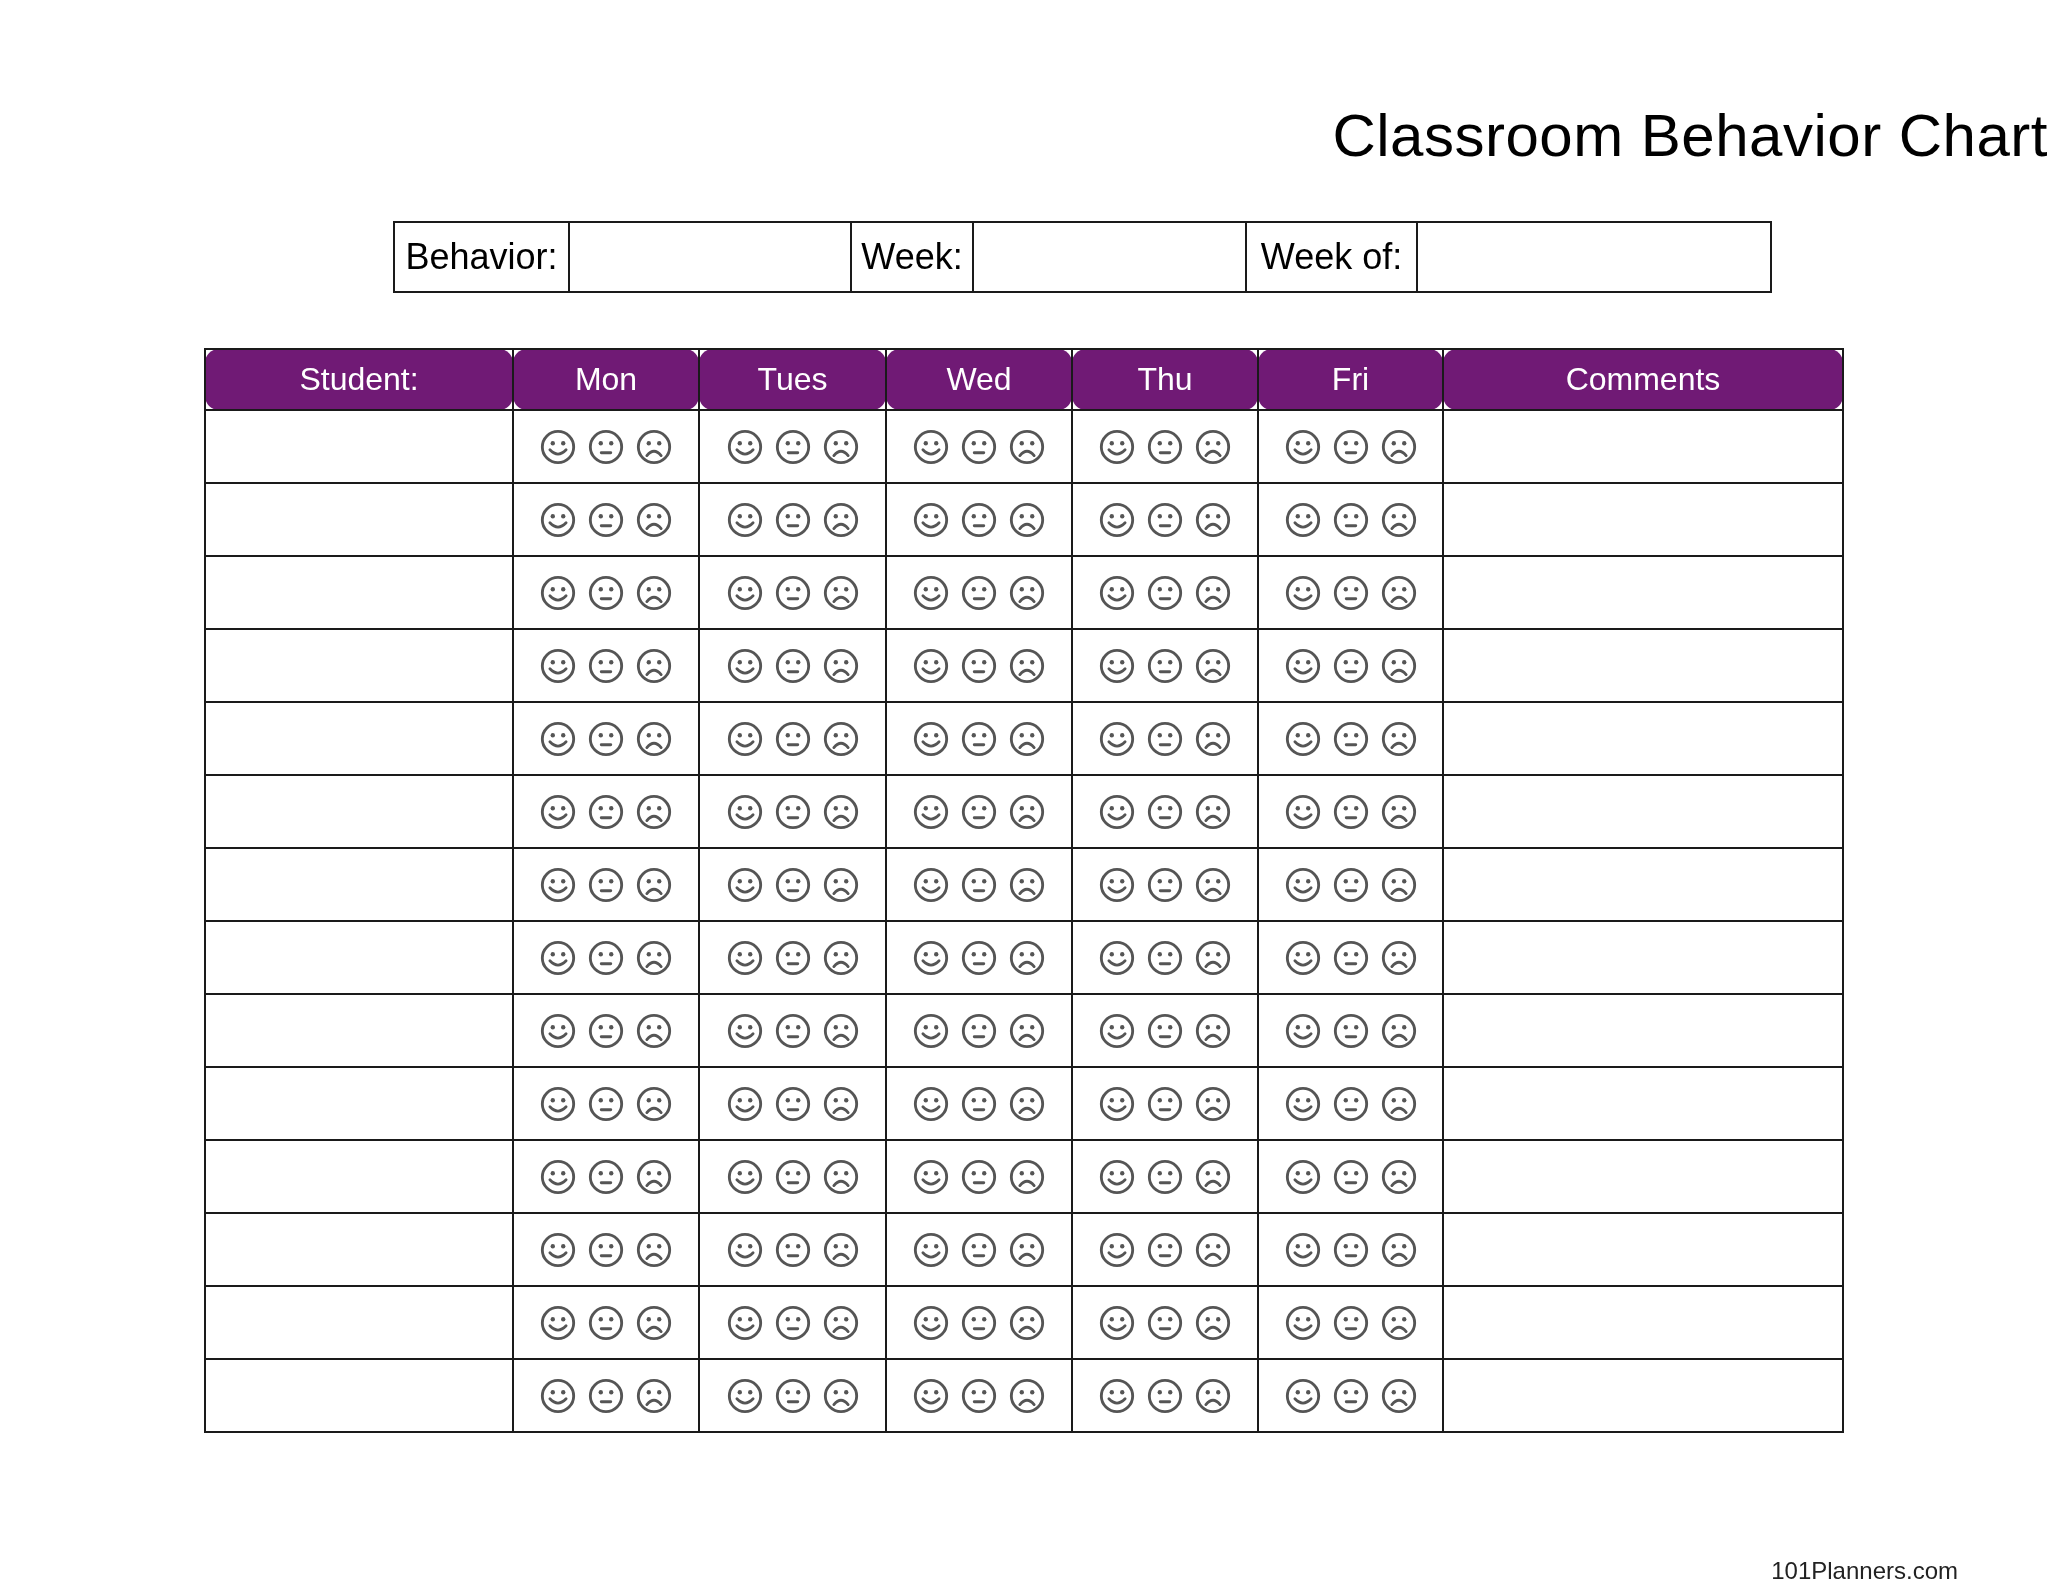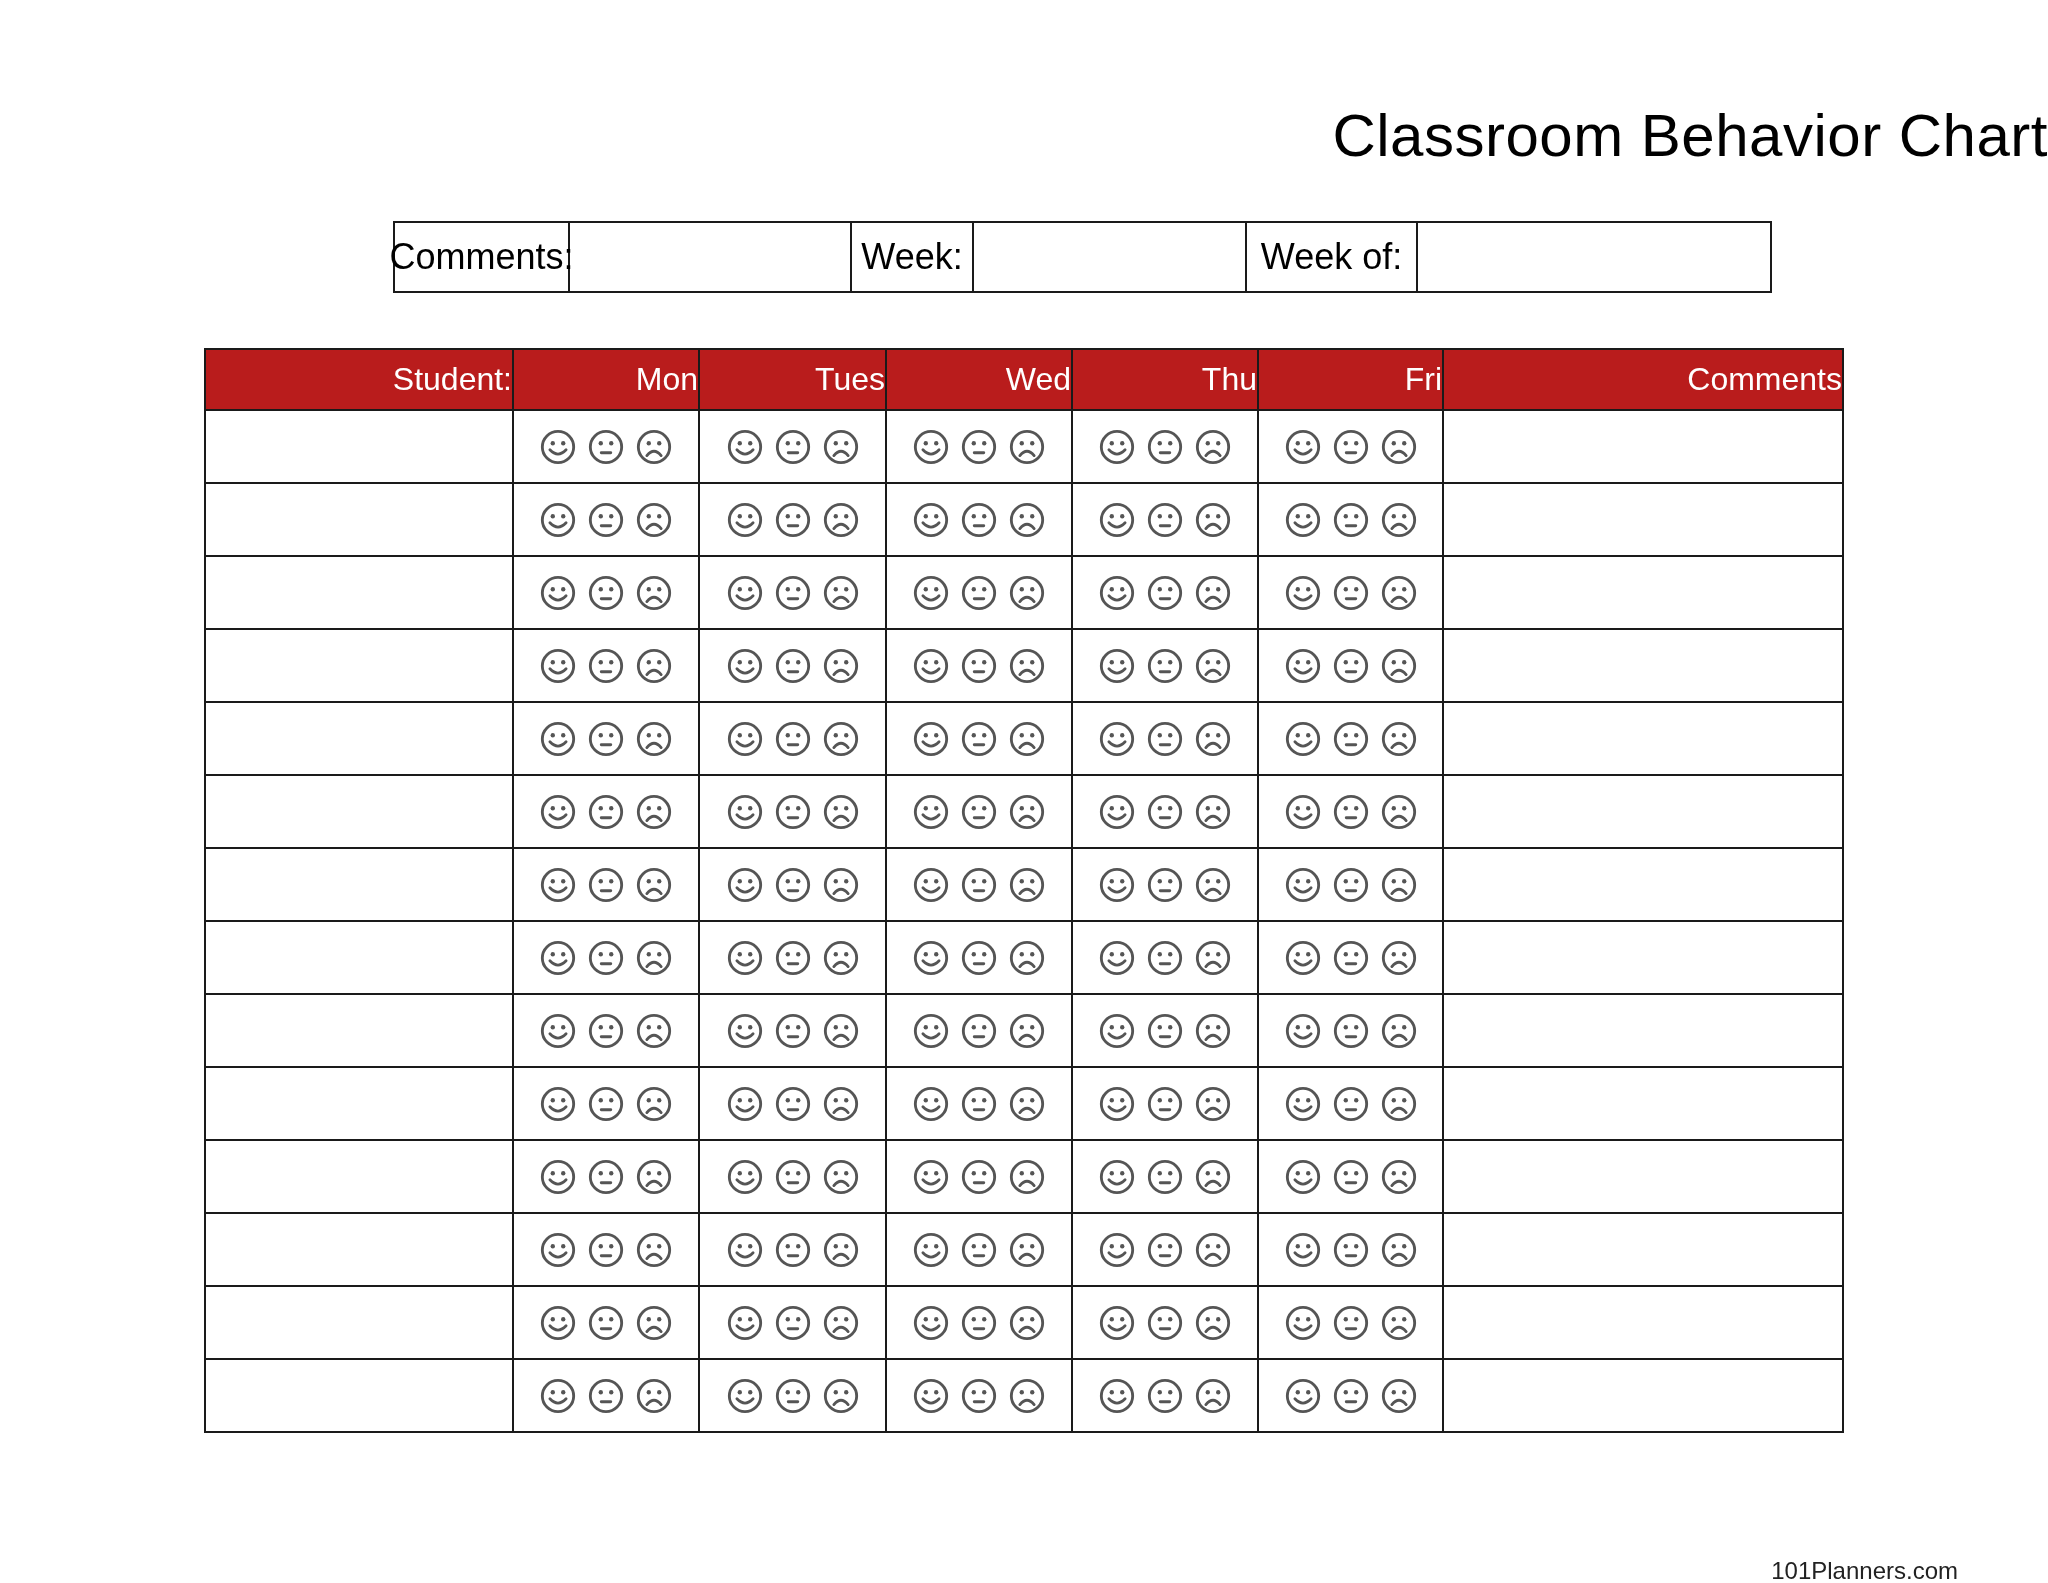--- a/index.html
+++ b/index.html
@@ -9,35 +9,35 @@
            font-size: 60px; line-height: 80px; font-weight: normal; letter-spacing: 0.5px; }
   .info { position: absolute; left: 393px; top: 221px; height: 72px;
           border: 2px solid #1a1a1a; display: flex; box-sizing: border-box; }
   .info .cell { box-sizing: border-box; height: 100%; border-right: 2px solid #1a1a1a;
                 display: flex; align-items: center; justify-content: center; font-size: 36px; }
   .info .cell:last-child { border-right: none; }
   .info .inp { background: transparent; }
   table.grid { position: absolute; left: 204px; top: 348px; border-collapse: collapse;
                table-layout: fixed; }
   table.grid th, table.grid td { border: 2.5px solid #1a1a1a; padding: 0; }
-  table.grid th { background: #b91c1c; color: #ffffff; font-weight: normal;
-                  font-size: 32px; height: 59px; text-align: right; }
+  table.grid th { background: #701a75; color: #ffffff; font-weight: normal;
+                  font-size: 32px; height: 59px; text-align: center; border-radius: 14px; }
   table.grid td { height: 71px; }
   .faces { display: flex; justify-content: center; align-items: center; gap: 10px; }
   .face { width: 38px; height: 38px; display: inline-block; cursor: pointer; }
   .face svg { width: 38px; height: 38px; display: block; }
   .footer { position: absolute; right: 90px; top: 1516px; font-size: 24px; color: #222; margin-top: 41px; }
 </style>
 </head>
 <body>
 
 <div class="title">Classroom Behavior Chart</div>
 
 <div class="info">
-  <div class="cell" style="width:175px">Comments:</div>
+  <div class="cell" style="width:175px">Behavior:</div>
   <div class="cell inp" style="width:282px"></div>
   <div class="cell" style="width:122px">Week:</div>
   <div class="cell inp" style="width:273px"></div>
   <div class="cell" style="width:171px">Week of:</div>
   <div class="cell inp" style="width:352px"></div>
 </div>
 
 <table class="grid">
   <colgroup>
     <col style="width:308px">

